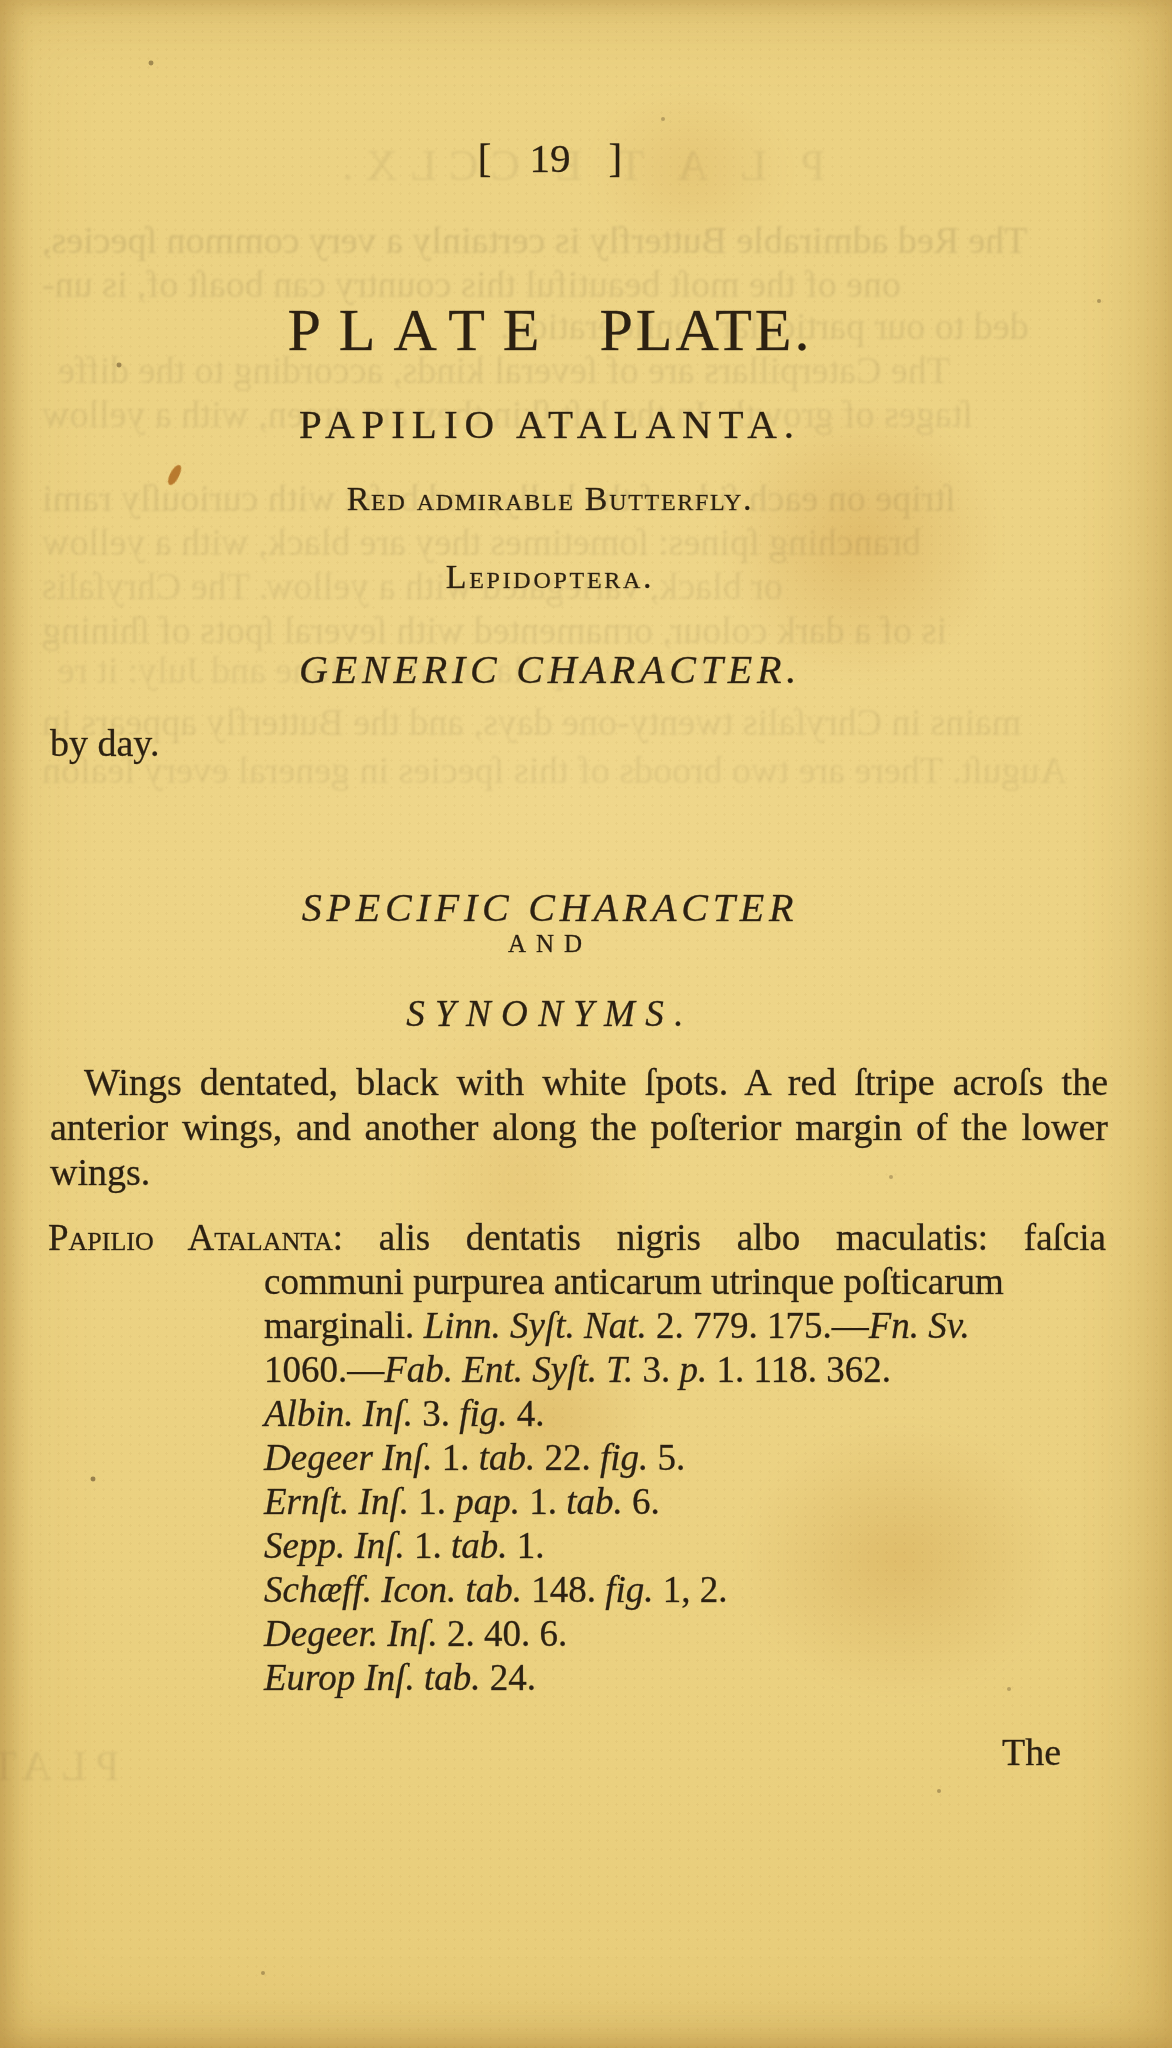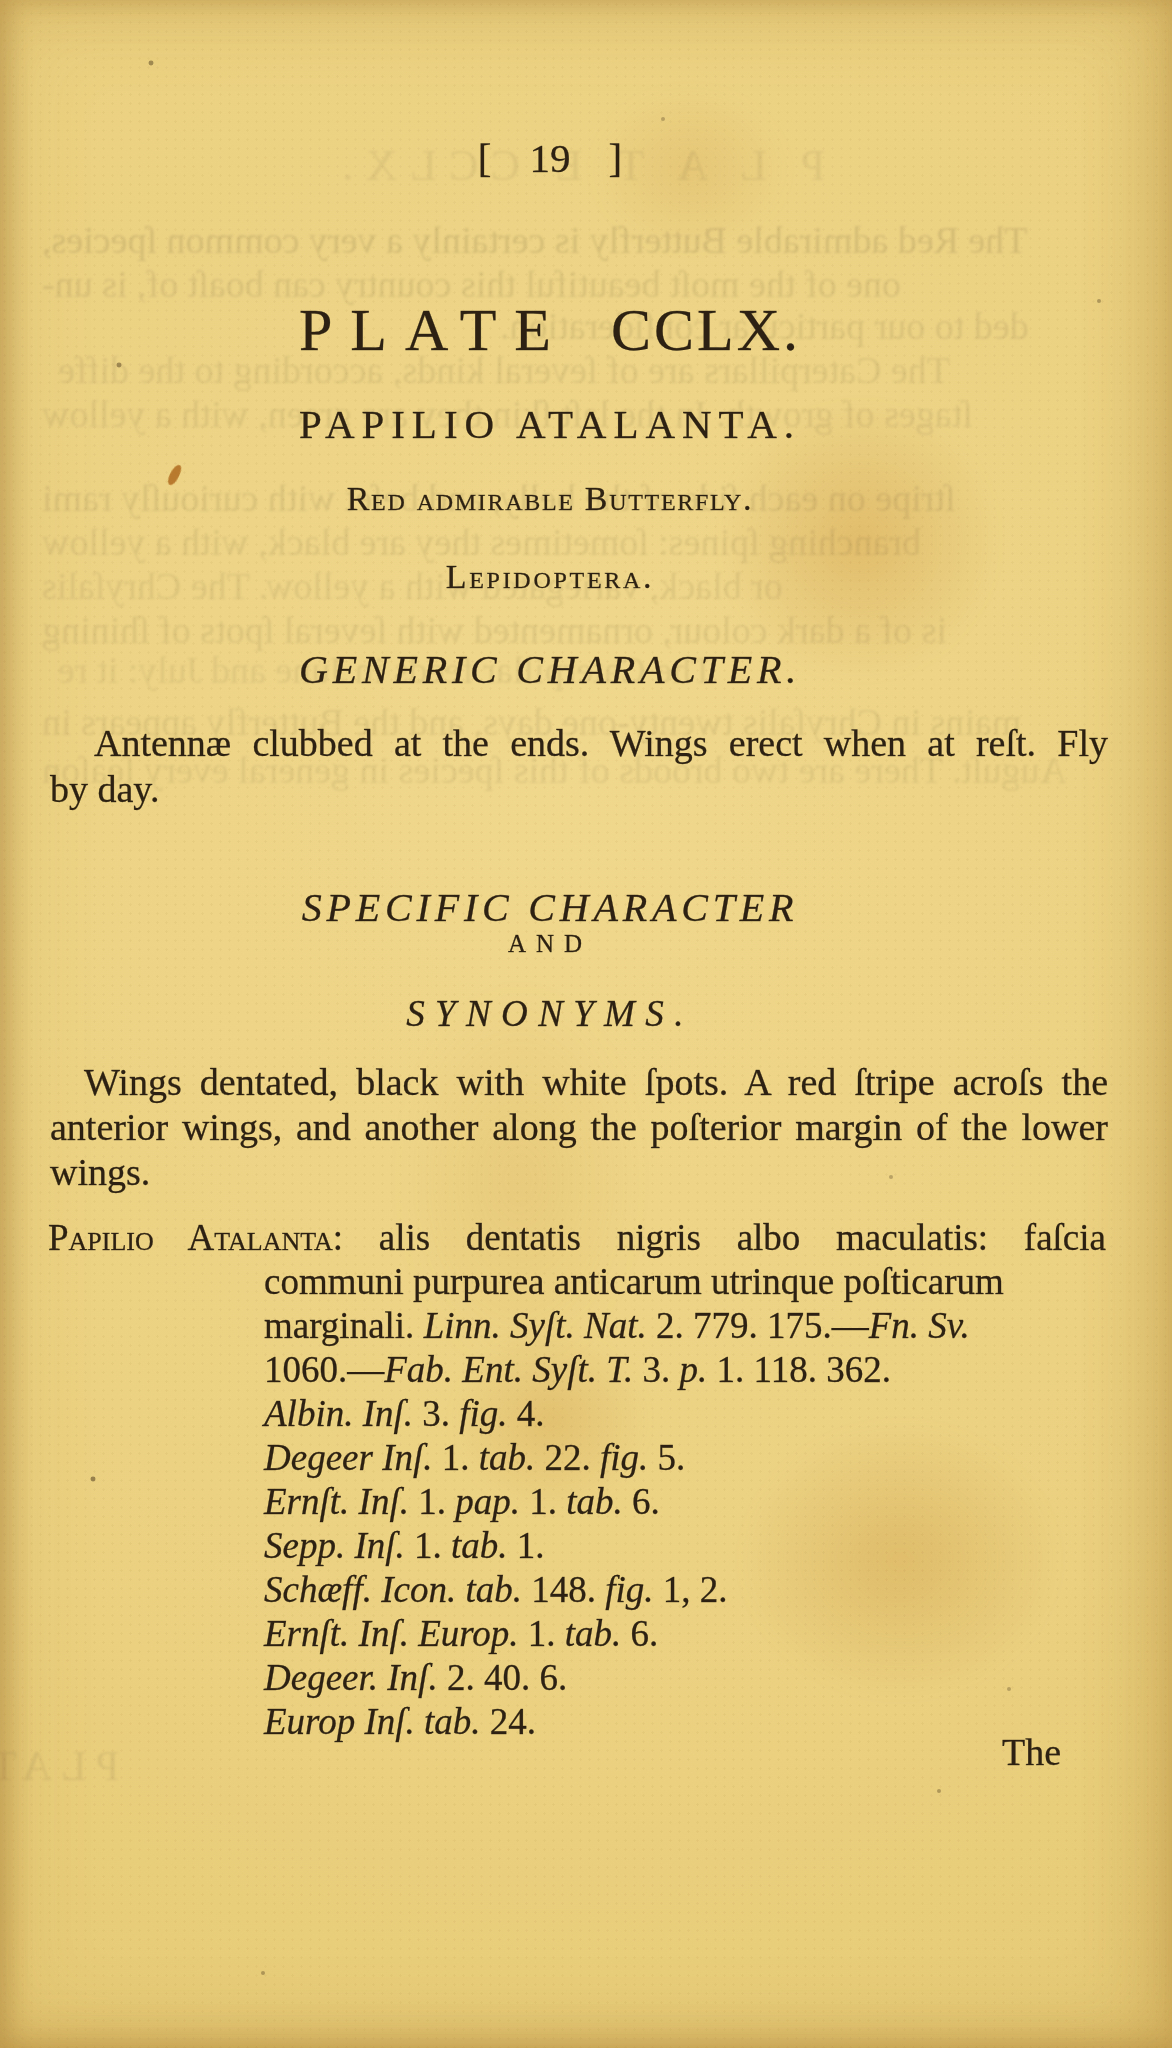--- a/index.html
+++ b/index.html
@@ -123,33 +123,32 @@
   <div class="content">
 
     <div class="center-col folio ink">
       <span>[</span>
       <span>19</span>
       <span>]</span>
     </div>
 
     <div class="center-col plate ink">
       <span class="w1">PLATE</span>
-      <span class="w2">CCLX.</span>
+      <span class="w2">PLATE.</span>
     </div>
 
     <div class="center-col species-title ink">PAPILIO ATALANTA.</div>
 
     <div class="center-col common-name small-caps ink">Red admirable Butterfly.</div>
 
     <div class="center-col order-name small-caps ink">Lepidoptera.</div>
 
     <div class="center-col sect generic-head ink">GENERIC CHARACTER.</div>
 
     <div class="body-par par-generic ink">
-      <span class="line jl ind1">Antennæ clubbed at the ends.  Wings erect when at reſt.  Fly</span>
       <span class="line">by day.</span>
     </div>
 
     <div class="center-col sect specific-head ink">SPECIFIC CHARACTER</div>
 
     <div class="center-col and-word ink">AND</div>
 
     <div class="center-col sect synonyms-head ink">SYNONYMS.</div>
 
     <div class="body-par par-specific ink">
@@ -166,21 +165,20 @@
 
     <div class="syn-lines ink" id="syn-lines">
         <div class="syn-line"><span class="rm">communi purpurea anticarum utrinque poſticarum</span></div>
         <div class="syn-line"><span class="rm">marginali.  </span><span class="it">Linn. Syſt. Nat. </span><span class="rm">2. 779. 175.—</span><span class="it">Fn. Sv.</span></div>
         <div class="syn-line"><span class="rm">1060.—</span><span class="it">Fab. Ent. Syſt. T. </span><span class="rm">3. </span><span class="it">p. </span><span class="rm">1. 118. 362.</span></div>
         <div class="syn-line"><span class="it">Albin. Inſ. </span><span class="rm">3. </span><span class="it">fig. </span><span class="rm">4.</span></div>
         <div class="syn-line"><span class="it">Degeer Inſ. </span><span class="rm">1. </span><span class="it">tab. </span><span class="rm">22. </span><span class="it">fig. </span><span class="rm">5.</span></div>
         <div class="syn-line"><span class="it">Ernſt. Inſ. </span><span class="rm">1. </span><span class="it">pap. </span><span class="rm">1. </span><span class="it">tab. </span><span class="rm">6.</span></div>
         <div class="syn-line"><span class="it">Sepp. Inſ. </span><span class="rm">1. </span><span class="it">tab. </span><span class="rm">1.</span></div>
         <div class="syn-line"><span class="it">Schæff. Icon. tab. </span><span class="rm">148. </span><span class="it">fig. </span><span class="rm">1, 2.</span></div>
-        <div class="syn-line"><span class="it">Ernſt. Inſ. Europ. </span><span class="rm">1. </span><span class="it">tab. </span><span class="rm">6.</span></div>
         <div class="syn-line"><span class="it">Degeer. Inſ. </span><span class="rm">2. 40. 6.</span></div>
         <div class="syn-line"><span class="it">Europ Inſ. tab. </span><span class="rm">24.</span></div>
       </div>
 
     <div class="catchword ink">The</div>
 
   </div>
 
   <div class="stain s1"></div>
   <div class="stain s2"></div>

